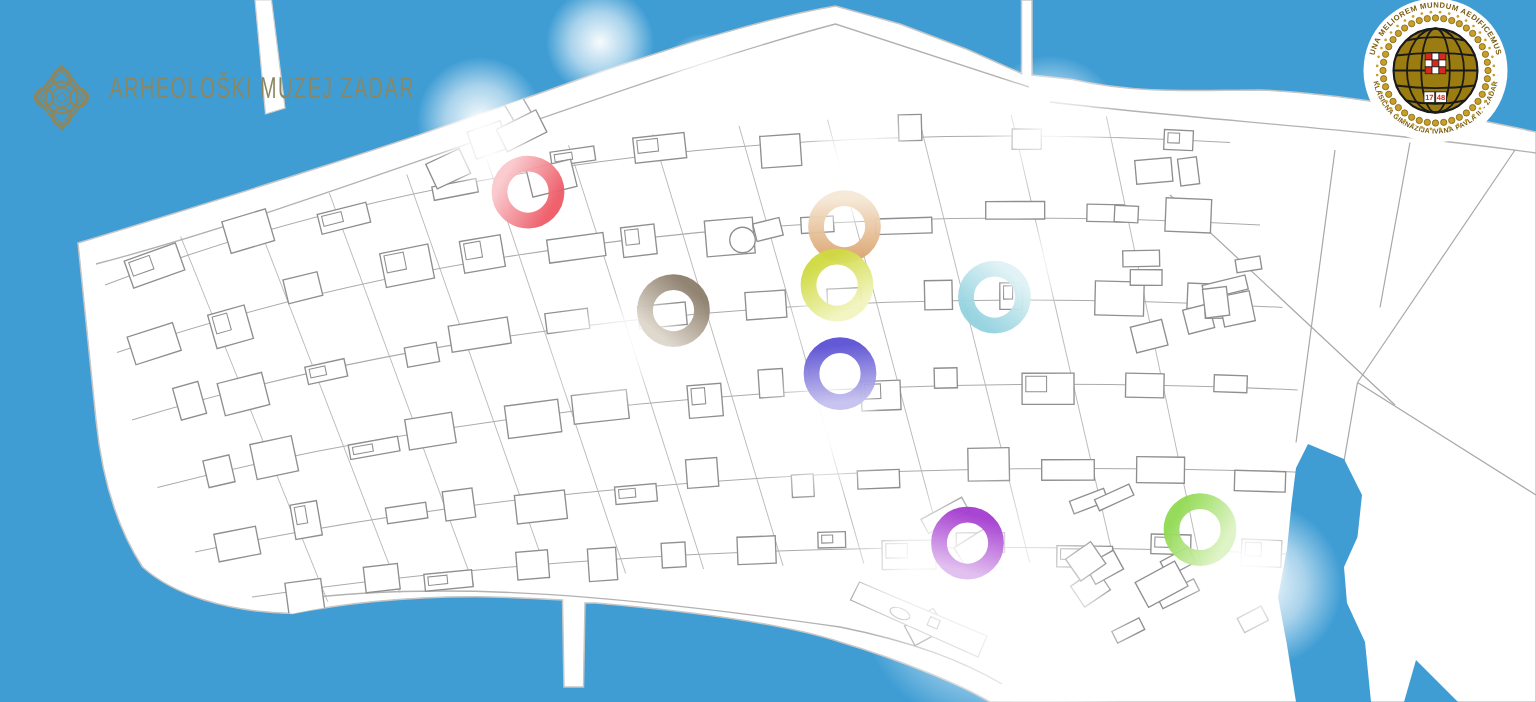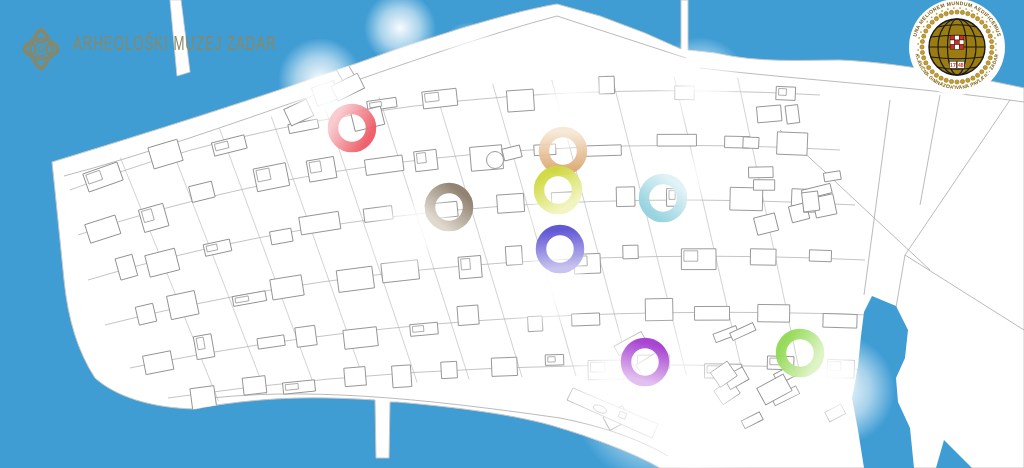--- a/index.html
+++ b/index.html
@@ -2,21 +2,21 @@
 <html><head>
 <meta charset="utf-8">
 <style>
   html,body{margin:0;padding:0;background:#222;}
   .stage{
     position:relative;width:1024px;height:468px;overflow:hidden;
     font-family:"Liberation Sans", sans-serif;background:#3F9DD4;
   }
   .stage svg{display:block;}
   #geo{position:absolute;left:0;top:0;}
-  .header{position:absolute;left:0;top:0;width:400px;height:90px;text-align:right;}
+  .header{position:absolute;left:0;top:16px;width:400px;height:90px;text-align:right;}
   .knot{position:absolute;left:21px;top:25px;}
   .museum-title{
     position:absolute;left:73px;top:32px;font-size:20px;font-weight:400;
     letter-spacing:1.5px;white-space:nowrap;transform:scaleX(.66);transform-origin:left top;
   }
   .emblem{position:absolute;left:906px;top:-3px;}
   .arc-text{font-size:5.1px;font-weight:bold;letter-spacing:.35px;}
   .arc-text-bottom{font-size:4.6px;font-weight:bold;letter-spacing:.25px;}
   .year-digit{font-size:5px;font-weight:bold;}
 </style>

